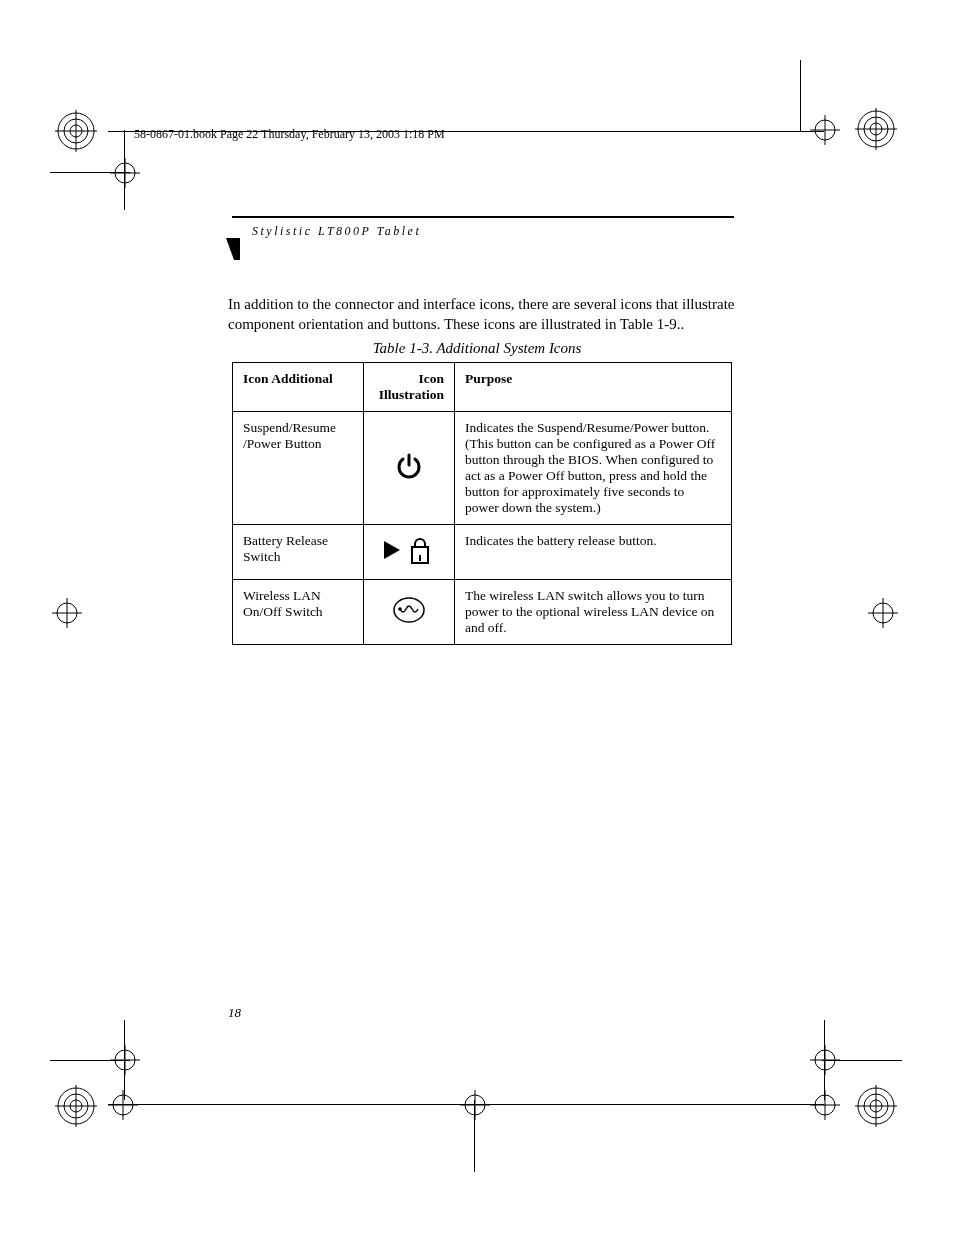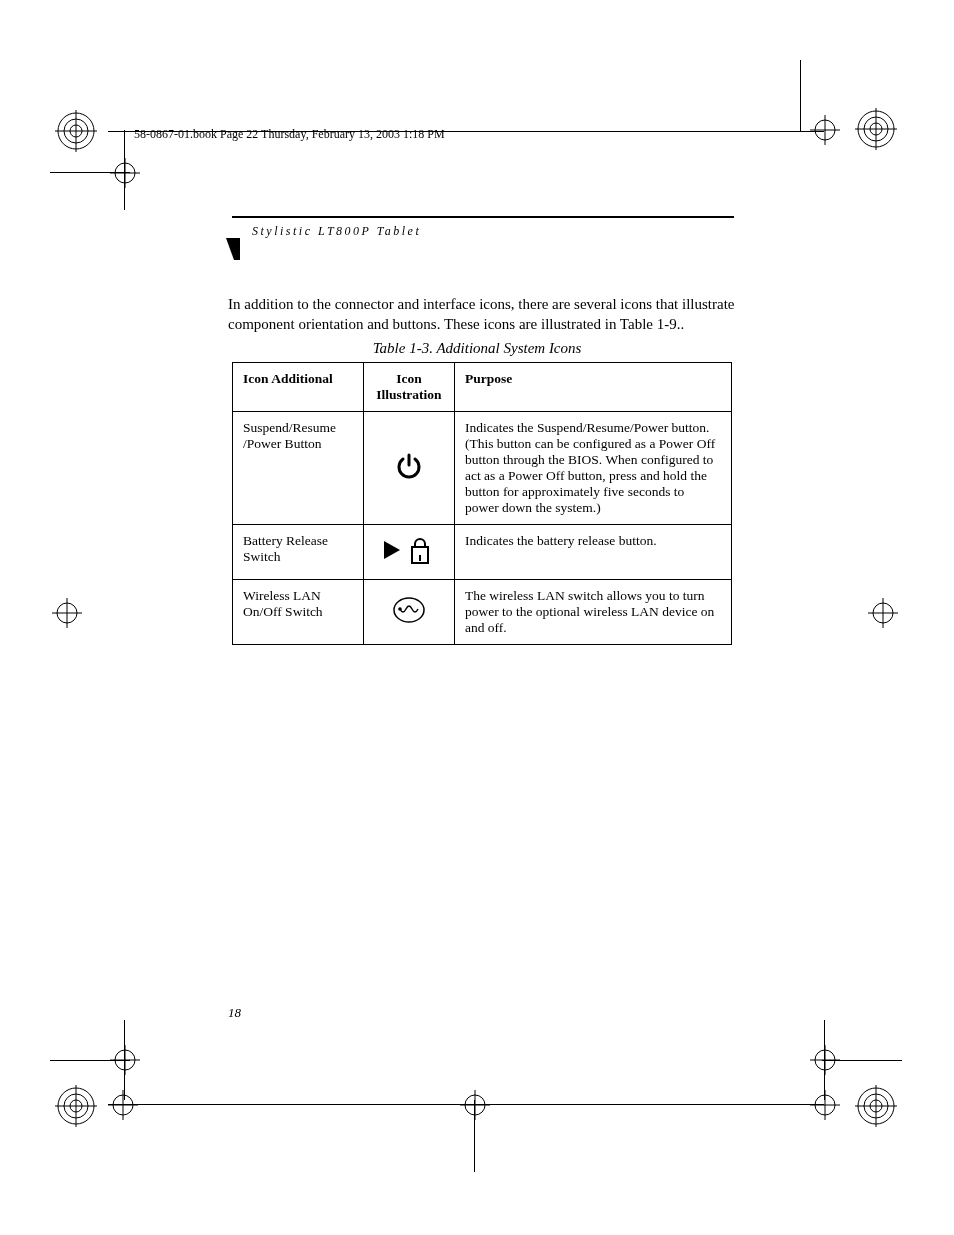--- a/index.html
+++ b/index.html
@@ -8,21 +8,21 @@
   .running-head{position:absolute;top:224px;left:252px;font-size:12px;font-style:italic;letter-spacing:2.5px}
   .running-head-rule{position:absolute;top:216px;left:232px;width:502px;border-top:2px solid #000}
   .tab{position:absolute;top:238px;left:226px;width:0;height:0;border-left:8px solid transparent;border-right:0;border-top:22px solid #000}
   .tab::after{content:"";position:absolute;left:0;top:-22px;width:6px;height:22px;background:#000}
   .body{position:absolute;top:294px;left:228px;width:510px;font-size:15px;line-height:1.35}
   .caption{position:absolute;top:340px;width:954px;text-align:center;font-style:italic;font-size:15px}
   table{position:absolute;top:362px;left:232px;border-collapse:collapse;width:500px;font-size:13.5px}
   th,td{border:1px solid #000;padding:8px 10px;vertical-align:top}
   th{font-weight:700}
   th.c1{width:110px;text-align:left}
-  th.c2{width:70px;text-align:center}
+  th.c2{width:70px;text-align:right}
   th.c3{text-align:left}
   td.c1{width:110px}
   td.c2{width:70px;text-align:center;vertical-align:middle}
   .pgnum{position:absolute;top:1005px;left:228px;font-style:italic;font-size:13px}
   
   svg.ic{width:54px;height:34px}
   svg.ic2{width:30px;height:30px}
   svg.ic3{width:34px;height:30px}
   
   .reg{position:absolute}

